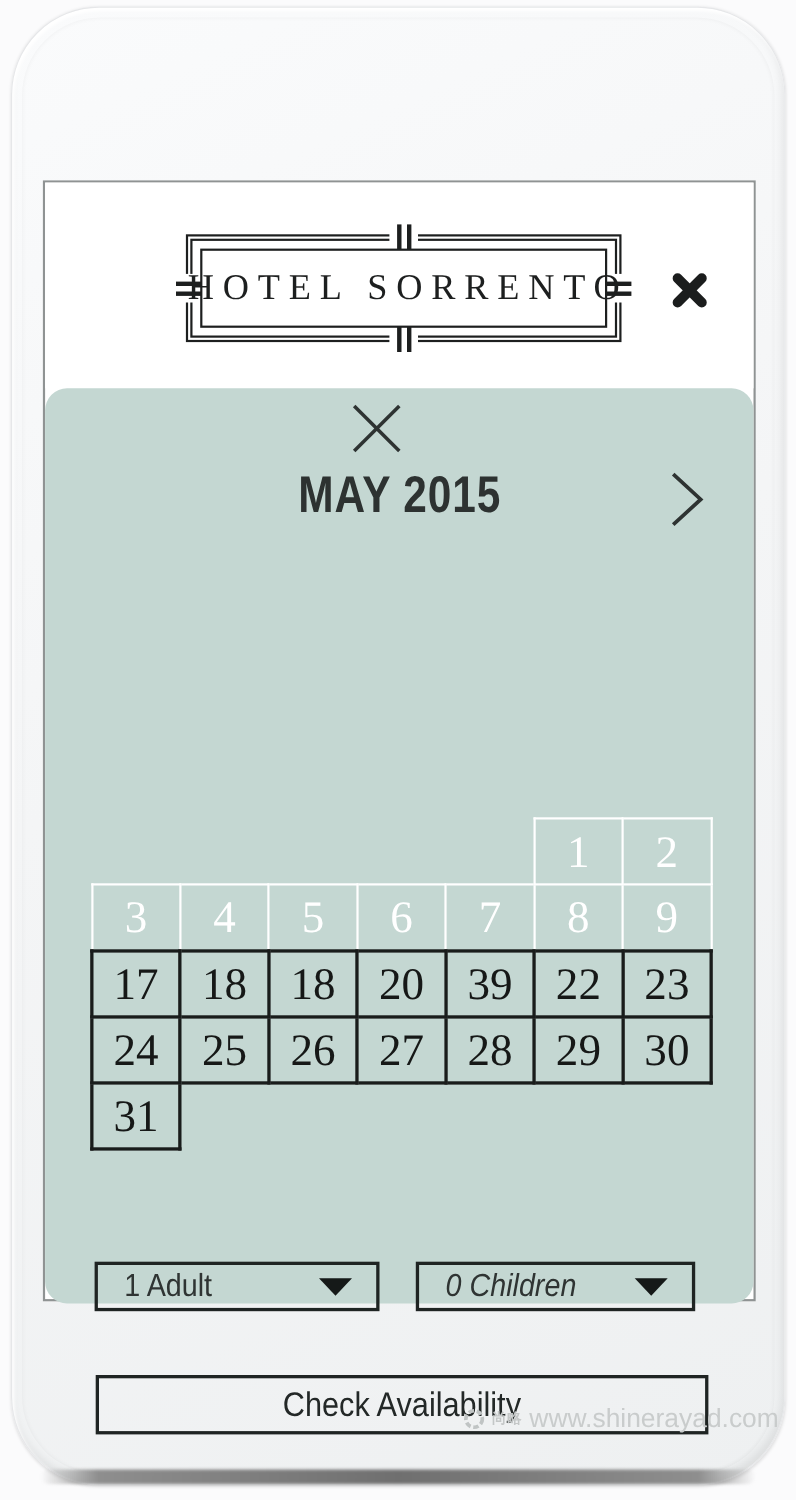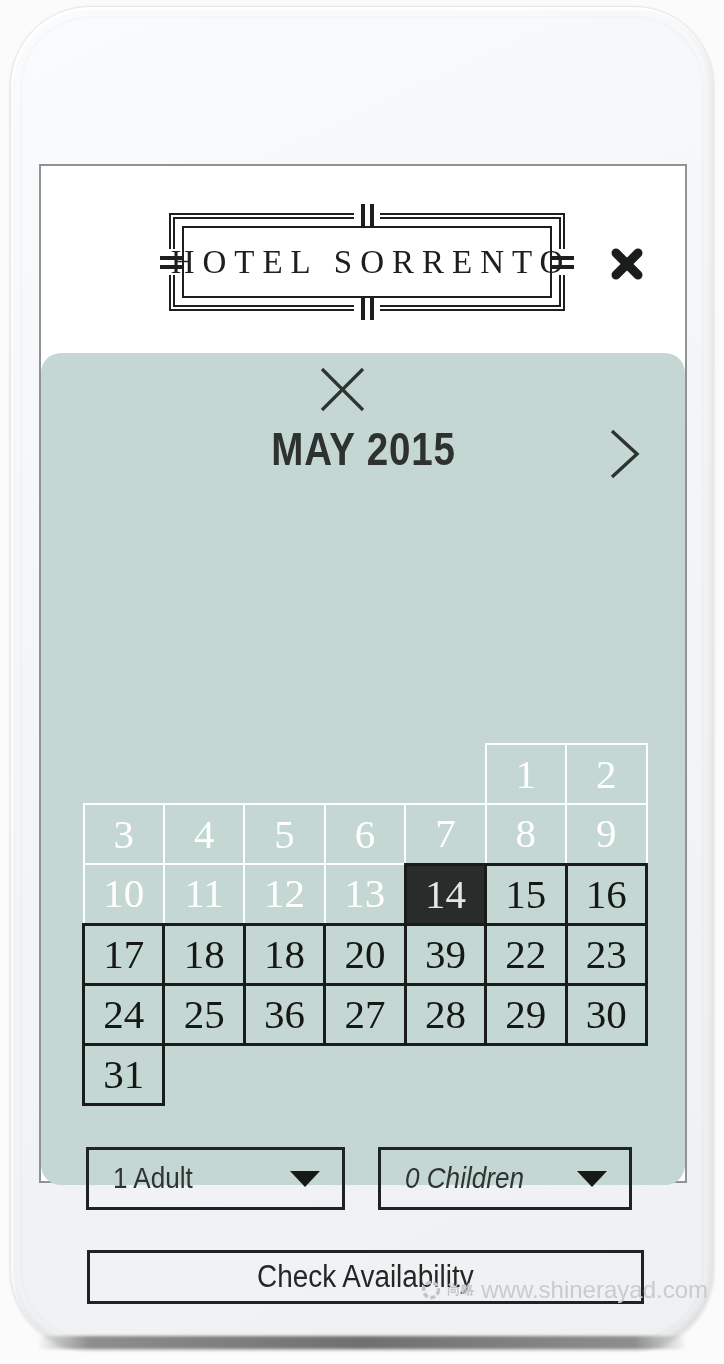--- a/index.html
+++ b/index.html
@@ -84,21 +84,21 @@
   .cal-table td{
     height:60px; text-align:center; vertical-align:middle;
     font-family:"Liberation Serif", serif; font-size:41px; line-height:1;
   }
   .cal-table td.disabled{border:2px solid #ffffff; color:#ffffff;}
   .cal-table td.active{border:3px solid #191c1b; color:var(--ink); cursor:pointer;}
   .cal-table td.selected{border:3px solid #191c1b; background:var(--sel-bg); color:#e3e8e5; cursor:pointer;}
   .cal-table td.empty{border:none;}
   
   .select-box{
-    position:absolute; top:794px; height:63px; border:3px solid #1f2423;
+    position:absolute; top:794px; height:45px; border:3px solid #1f2423;
     display:flex; align-items:center; justify-content:space-between;
     padding:0 22px 0 24px; cursor:pointer;gap:21px;
   }
   .select-adults{left:45px; width:259px;}
   .select-children{left:337px; width:254px;font-style:italic;}
   .select-label{
     font-size:29px; color:#2f3433; transform:scaleX(.9); transform-origin:left center;
     white-space:nowrap;
   }
   .tri-down{
@@ -189,41 +189,32 @@
             <tr>
               <td class="disabled">3</td>
               <td class="disabled">4</td>
               <td class="disabled">5</td>
               <td class="disabled">6</td>
               <td class="disabled">7</td>
               <td class="disabled">8</td>
               <td class="disabled">9</td>
             </tr>
             <tr>
-              <td class="disabled">10</td>
-              <td class="disabled">11</td>
-              <td class="disabled">12</td>
-              <td class="disabled">13</td>
-              <td class="selected">14</td>
-              <td class="active">15</td>
-              <td class="active">16</td>
-            </tr>
-            <tr>
               <td class="active">17</td>
               <td class="active">18</td>
               <td class="active">18</td>
               <td class="active">20</td>
               <td class="active">39</td>
               <td class="active">22</td>
               <td class="active">23</td>
             </tr>
             <tr>
               <td class="active">24</td>
               <td class="active">25</td>
-              <td class="active">36</td>
+              <td class="active">26</td>
               <td class="active">27</td>
               <td class="active">28</td>
               <td class="active">29</td>
               <td class="active">30</td>
             </tr>
             <tr>
               <td class="active">31</td>
               <td class="empty"></td>
               <td class="empty"></td>
               <td class="empty"></td>

